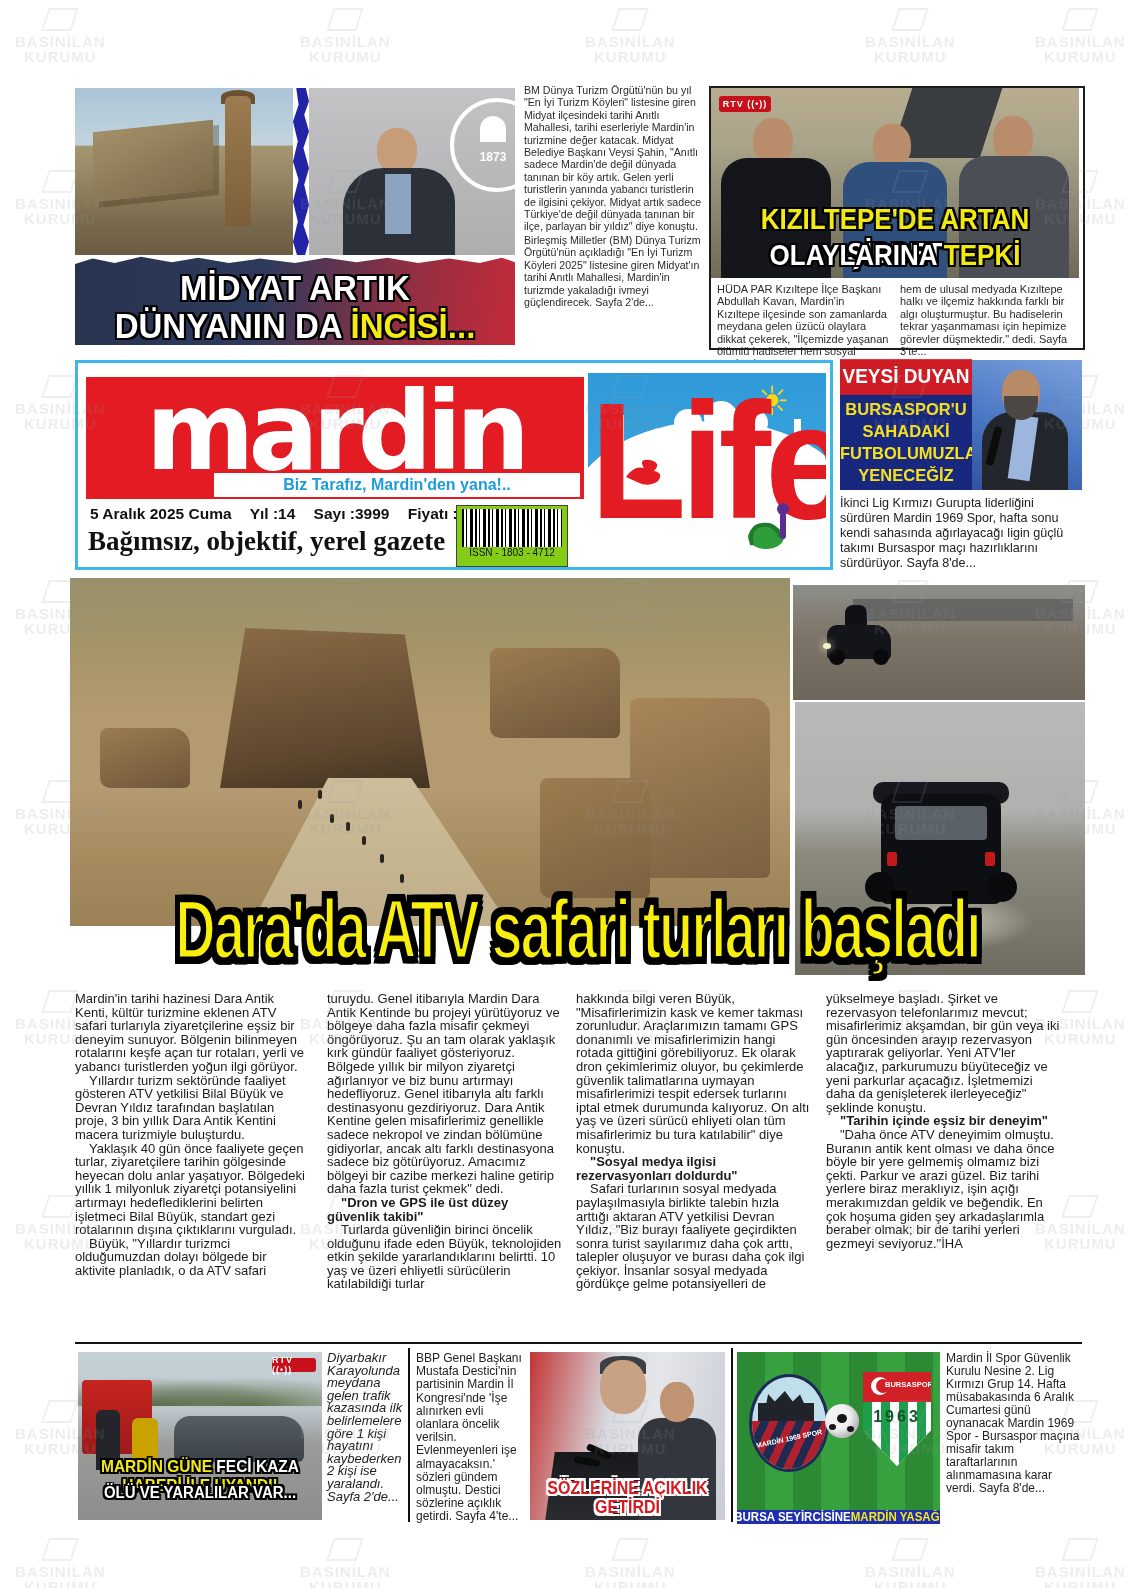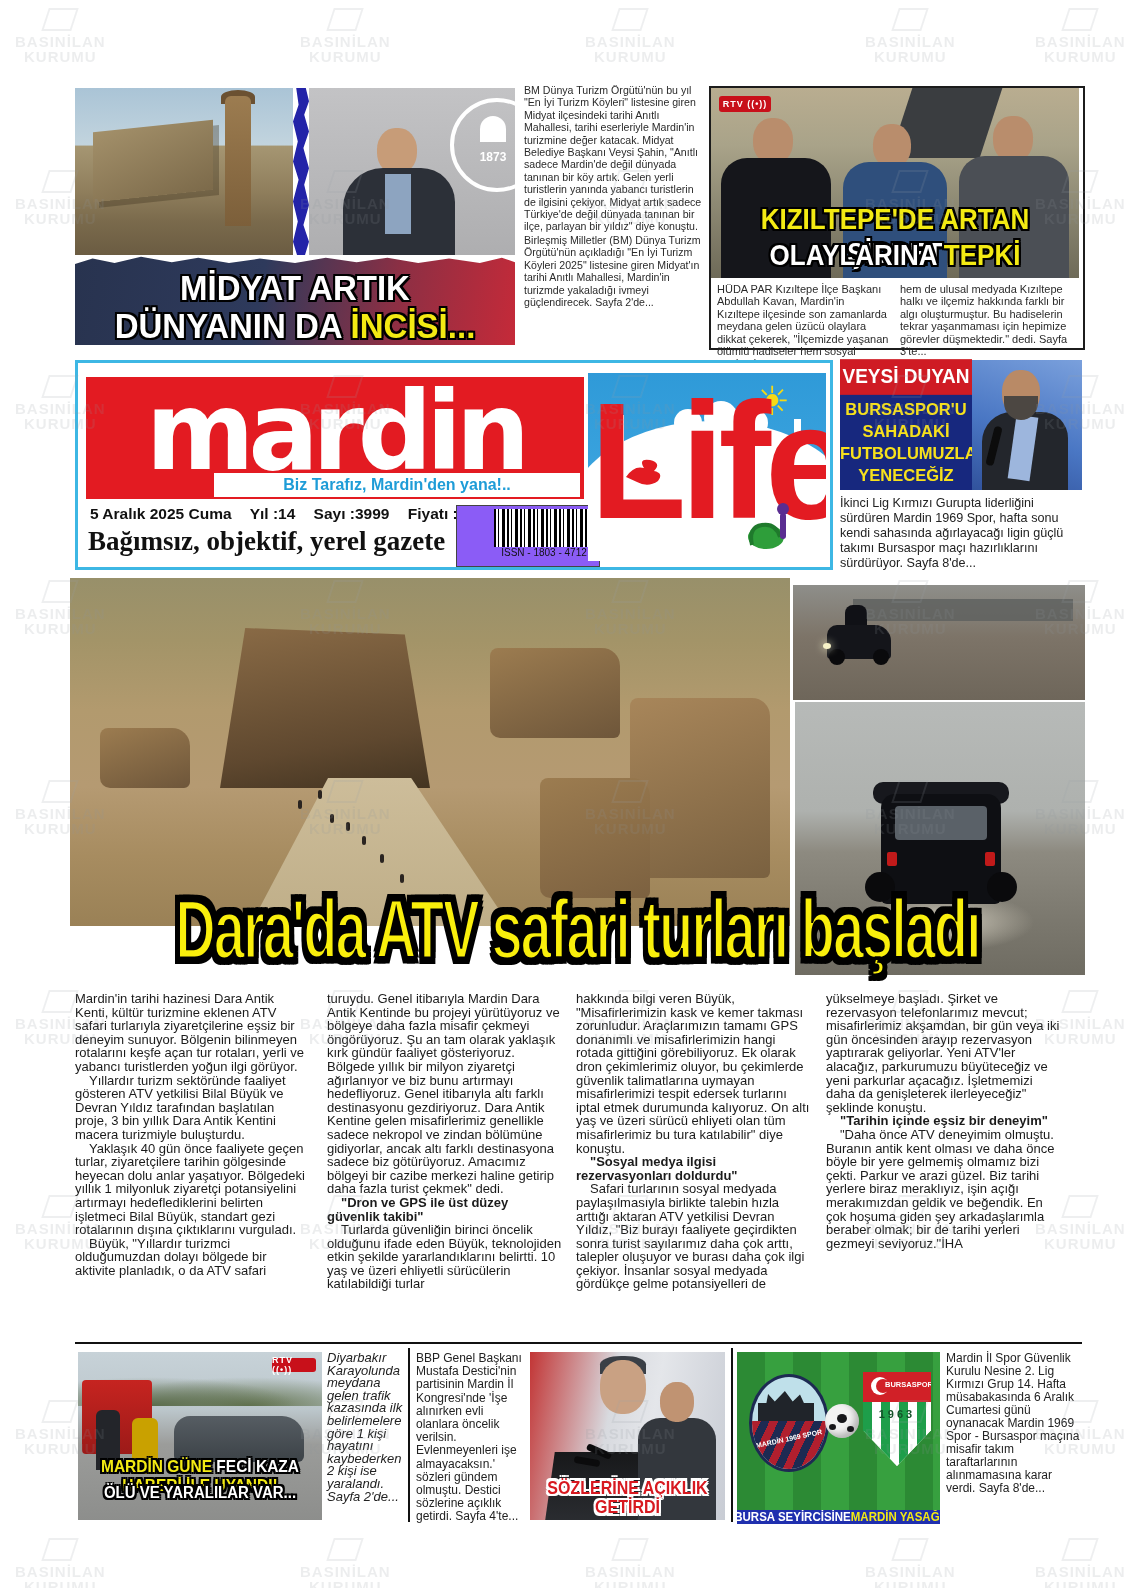--- a/index.html
+++ b/index.html
@@ -66,21 +66,21 @@
   
   #masthead-box{left:75px;top:360px;width:758px;height:210px;border:3px solid #3db7e4;background:#fff;box-sizing:border-box;}
   #logo-red{left:8px;top:14px;width:498px;height:122px;background:#e31b22;}
   #logo-text{width:100%;text-align:center;color:#fff;font-weight:700;font-size:104px;line-height:104px;
      letter-spacing:-6px;margin-top:2px;transform:scaleY(1.05);font-family:"DejaVu Sans",sans-serif;}
   #tagline-strip{left:128px;bottom:2px;width:366px;height:24px;background:#ffffff;display:flex;align-items:center;justify-content:center;}
   #tagline-text{color:#1e9cd7;font-weight:700;font-size:16px;}
   #date-line{left:12px;top:142px;width:480px;font-weight:700;font-size:15.5px;color:#111;}
   #date-line span{margin-right:14px;}
   #slogan{left:10px;top:163px;width:480px;font-weight:700;font-size:27px;color:#111;font-family:"Liberation Serif","DejaVu Serif",serif;}
-  #barcode-wrap{left:378px;top:142px;width:110px;height:60px;border:1px solid #444;background:#8b5cf6;padding-left:32px;}
+  #barcode-wrap{left:378px;top:142px;width:110px;height:60px;border:1px solid #444;background:#84cc16;}
   #barcode-bars{margin:3px auto 0;width:100px;height:38px;
      background:repeating-linear-gradient(90deg,#000 0 2px,#fff 2px 4px,#000 4px 5px,#fff 5px 8px,#000 8px 11px,#fff 11px 13px);}
   #issn{width:100%;text-align:center;font-size:10px;color:#111;}
   #life-area{left:510px;top:10px;width:238px;height:188px;background:linear-gradient(180deg,#2f9ad8 0%,#3aa3de 55%,#ffffff 100%);}
   #life-hill{left:-20px;top:48px;width:290px;height:190px;background:#ffffff;border-radius:50% 50% 0 0;}
   .life-bump{position:absolute;background:#ffffff;border-radius:50%;}
   #life-tower1{left:28px;top:42px;width:8px;height:34px;background:#ffffff;}
   #life-tower2{left:206px;top:46px;width:7px;height:30px;background:#ffffff;}
   #life-sun{right:36px;top:8px;font-size:40px;color:#f5d915;line-height:40px;}
   #life-text{left:2px;top:8px;width:100%;text-align:center;color:#e31b22;font-weight:700;font-size:158px;line-height:158px;
@@ -174,21 +174,21 @@
   #fb-ball{left:88px;top:52px;width:34px;height:34px;background:#f2f2f2;border-radius:50%;position:absolute;
      box-shadow:inset -4px -4px 6px rgba(0,0,0,.25);}
   .ball-dot{position:absolute;background:#16161a;border-radius:50%;}
   #fb-bursa-logo{left:126px;top:20px;width:68px;height:94px;background:#ffffff;position:absolute;
      clip-path:polygon(0 0,100% 0,100% 62%,50% 100%,0 62%);}
   #fb-bursa-top{left:0;top:0;width:68px;height:30px;background:#d12027;position:absolute;}
   #fb-crescent{left:8px;top:5px;width:18px;height:18px;border-radius:50%;background:#fff;position:absolute;}
   #fb-crescent-in{left:13px;top:7px;width:14px;height:14px;border-radius:50%;background:#d12027;position:absolute;}
   #fb-bursa-text{position:absolute;left:22px;top:8px;color:#fff;font-size:7.5px;font-weight:700;}
   #fb-bursa-stripes{left:0;top:30px;width:68px;height:64px;background:repeating-linear-gradient(90deg,#1e9e4a 0 9px,#ffffff 9px 18px);position:absolute;}
-  #fb-bursa-year{position:absolute;left:0;top:36px;width:68px;text-align:center;color:#14532a;font-weight:700;font-size:11px;letter-spacing:3px;}
+  #fb-bursa-year{position:absolute;left:0;top:36px;width:68px;text-align:center;color:#14532a;font-weight:700;font-size:16px;letter-spacing:3px;}
   #fb-caption-bar{position:absolute;left:0;bottom:0;width:100%;height:14px;background:#1f2fae;display:flex;align-items:center;justify-content:center;}
   #fb-caption-bar span{font-weight:700;font-size:11.5px;transform:scaleY(1.1);white-space:nowrap;}
 
   #ban-text{left:946px;top:1352px;width:136px;height:176px;font-size:12px;line-height:13px;color:#222;}
 </style>
 </head>
 <body>
 
 <div id="page">
   <div id="watermark-layer">

